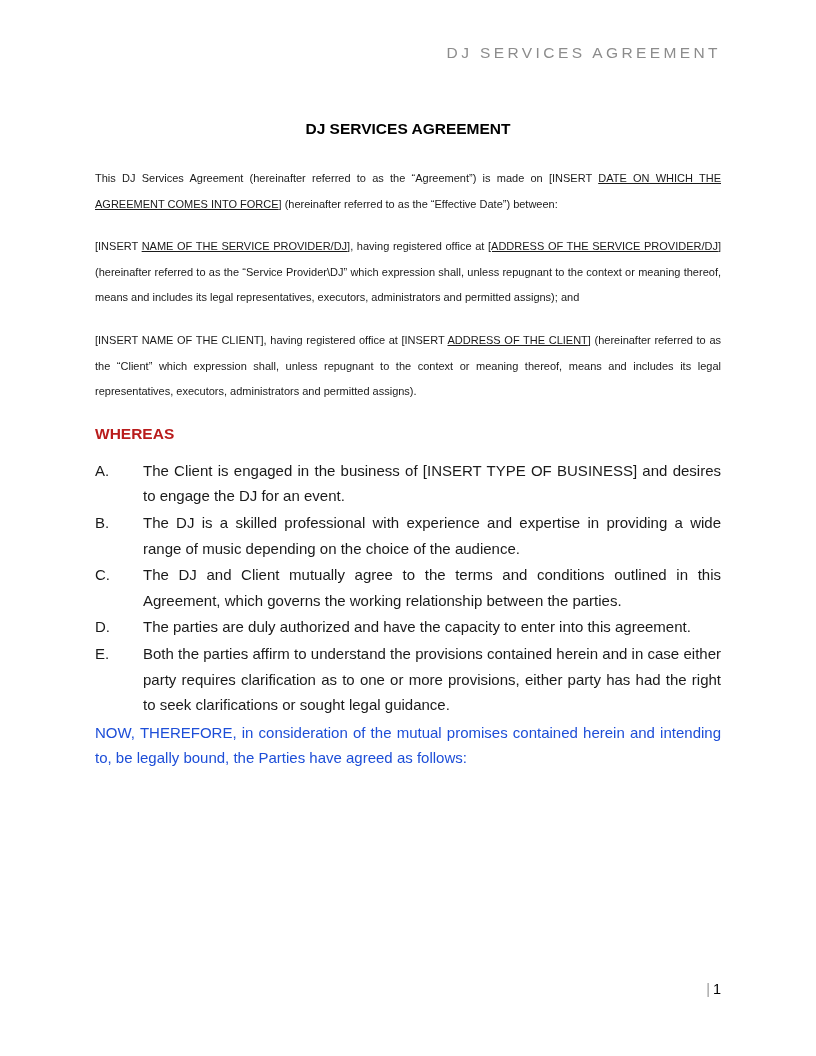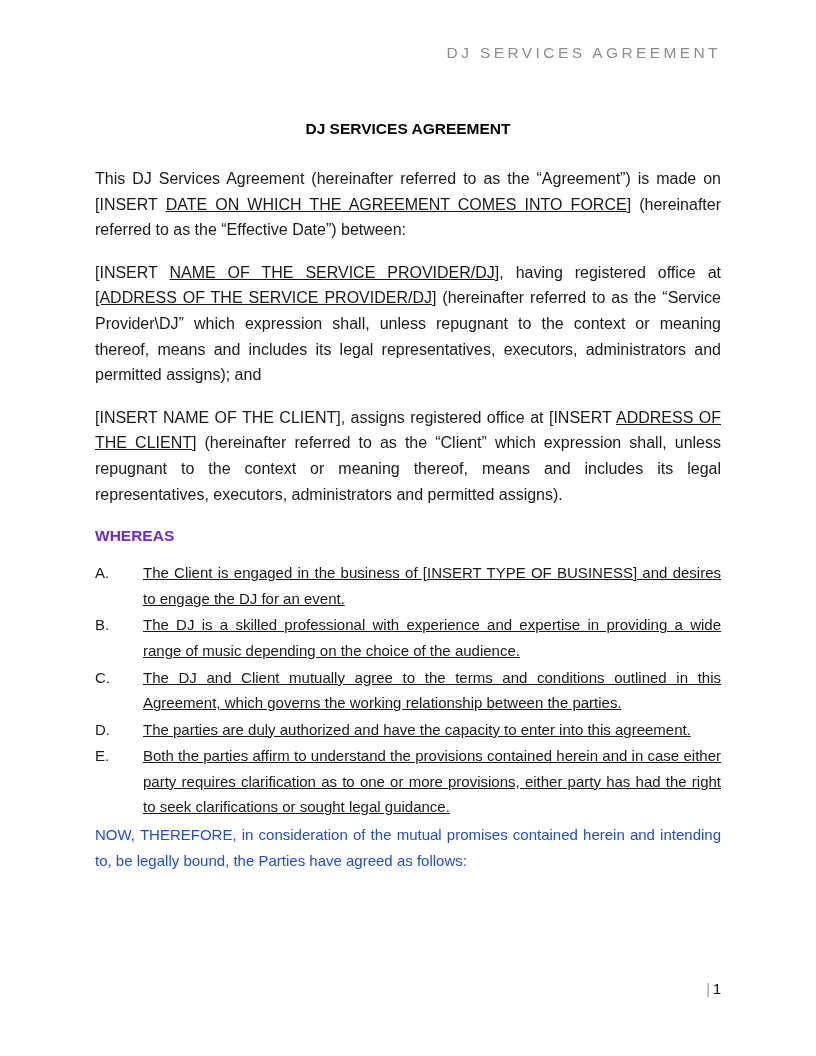--- a/index.html
+++ b/index.html
@@ -49,37 +49,37 @@
     text-align: center;
     font-weight: bold;
     font-size: 15.5px;
     color: #000;
     margin: 0 0 26px 0;
     line-height: 22px;
   }
 
   p.body-par {
     margin: 0 0 17px 0;
-    font-size: 16px;
+    font-size: 11px;
     line-height: 25.6px;
     text-align: justify;
     color: #1a1a1a;
     -webkit-hyphens: none;
     hyphens: none;
   }
   p.body-par.last-of-block { margin-bottom: 18px; }
 
   .u { text-decoration: underline; }
 
   h2.whereas {
     margin: 0 0 12px 0;
     font-size: 15.5px;
     font-weight: bold;
     line-height: 24px;
-    color: #6d28d9;
+    color: #b91c1c;
     text-align: left;
   }
 
   
   .lettered-list {
     margin: 0 0 2px 0;
     padding: 0;
     list-style: none;
   }
   .lettered-list li {
@@ -92,21 +92,21 @@
     margin: 0 0 1px 0;
   }
   .lettered-list li .marker {
     position: absolute;
     left: 0;
     top: 0;
     width: 40px;
     text-align: left;
     color: #1a1a1a;
   }
-  .lettered-list li .item-text { display: block; text-decoration: underline; }
+  .lettered-list li .item-text { display: block; }
 
   p.closing-par {
     margin: 0;
     font-size: 15px;
     line-height: 25.6px;
     text-align: justify;
     color: #1d4ed8;
   }
 
   
@@ -134,21 +134,21 @@
   <div class="doc-header">DJ SERVICES AGREEMENT</div>
 
   <div class="content">
 
     <div class="doc-title">DJ SERVICES AGREEMENT</div>
 
     <p class="body-par"><span>This DJ Services Agreement (hereinafter referred to as the “Agreement”) is made on [INSERT </span><span class="u">DATE ON WHICH THE AGREEMENT COMES INTO FORCE</span><span>] (hereinafter referred to as the “Effective Date”) between:</span></p>
 
     <p class="body-par"><span>[INSERT </span><span class="u">NAME OF THE SERVICE PROVIDER/DJ</span><span>], having registered office at </span><span class="u">[ADDRESS OF THE SERVICE PROVIDER/DJ</span><span>] (hereinafter referred to as the “Service Provider\DJ” which expression shall, unless repugnant to the context or meaning thereof, means and includes its legal representatives, executors, administrators and permitted assigns); and</span></p>
 
-    <p class="body-par"><span>[INSERT NAME OF THE CLIENT], assigns registered office at [INSERT </span><span class="u">ADDRESS OF THE CLIENT</span><span>] (hereinafter referred to as the “Client” which expression shall, unless repugnant to the context or meaning thereof, means and includes its legal representatives, executors, administrators and permitted assigns).</span></p>
+    <p class="body-par"><span>[INSERT NAME OF THE CLIENT], having registered office at [INSERT </span><span class="u">ADDRESS OF THE CLIENT</span><span>] (hereinafter referred to as the “Client” which expression shall, unless repugnant to the context or meaning thereof, means and includes its legal representatives, executors, administrators and permitted assigns).</span></p>
 
 
     <h2 class="whereas">WHEREAS</h2>
 
     <ol class="lettered-list">
       <li>
         <span class="marker">A.</span>
         <span class="item-text">The Client is engaged in the business of [INSERT TYPE OF BUSINESS] and desires to engage the DJ for an event.</span>
       </li>
       <li>

